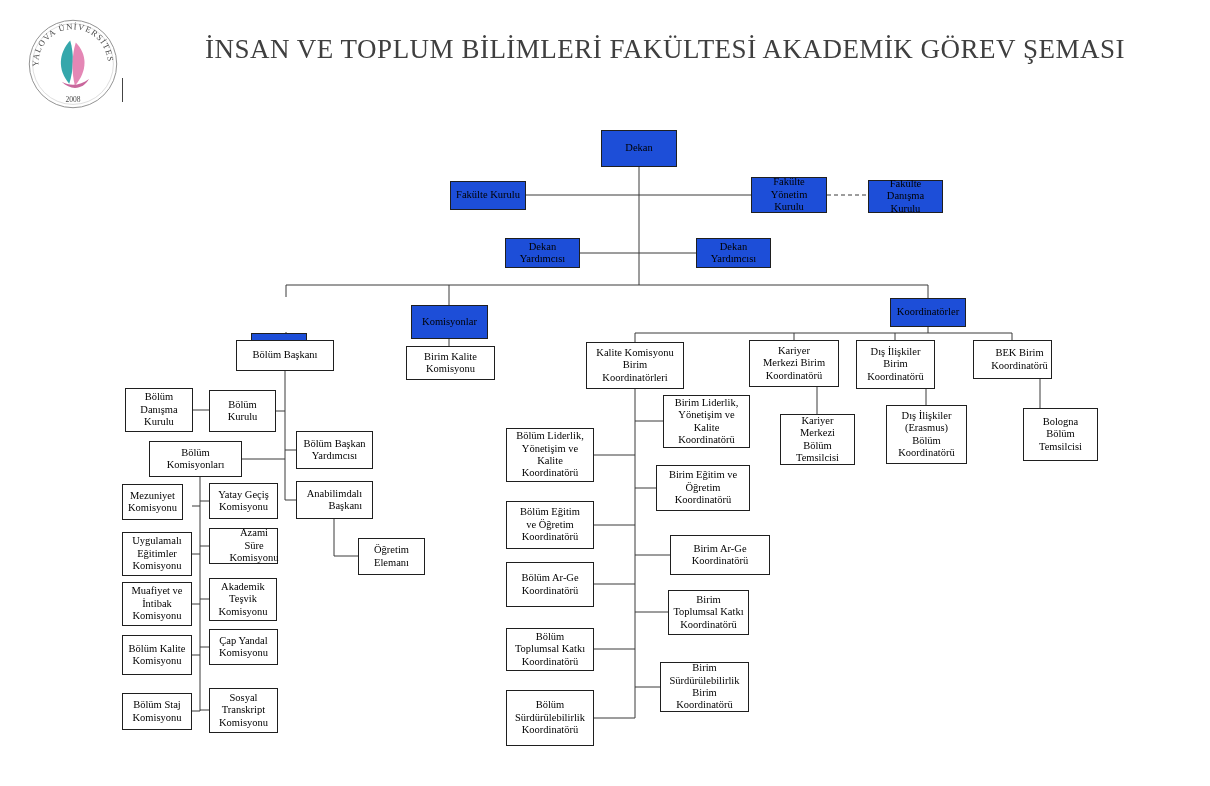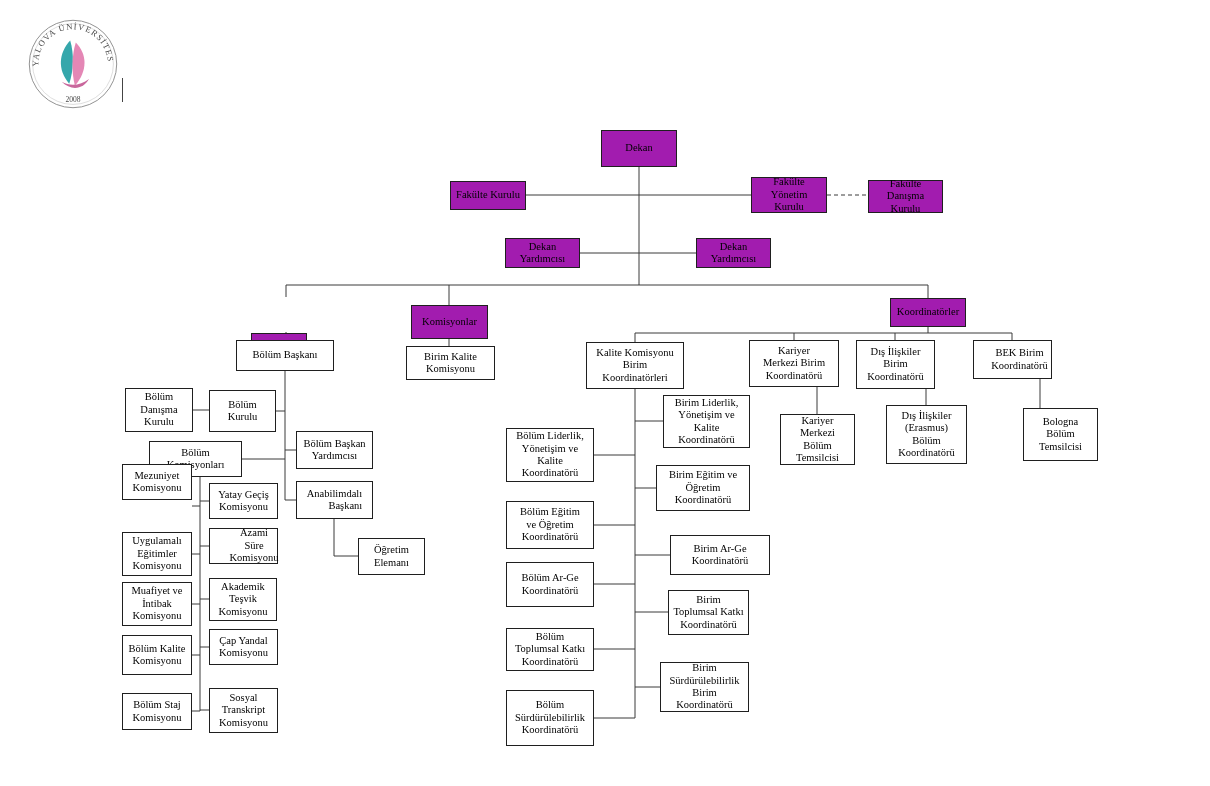--- a/index.html
+++ b/index.html
@@ -7,21 +7,21 @@
         font-family:"Liberation Serif","DejaVu Serif",serif;}
   .title{position:absolute;left:130px;right:10px;top:34px;text-align:center;
          font-size:27px;letter-spacing:0.5px;color:#3f3f3f;white-space:nowrap;}
   .seal{position:absolute;left:26px;top:8px;width:94px;height:112px;}
   .cursor-mark{position:absolute;left:122px;top:78px;width:1px;height:24px;background:#444;}
   .canvas{position:absolute;left:0;top:0;width:1210px;height:786px;}
   .edges{position:absolute;left:0;top:0;}
   .node{position:absolute;box-sizing:border-box;border:1px solid #1f1f1f;background:#ffffff;
         display:flex;align-items:center;justify-content:center;text-align:center;
         font-size:10.5px;line-height:1.18;color:#000;white-space:pre-line;padding:1px 2px;}
-  .node.filled{background:#a21caf;}
+  .node.filled{background:#1d4ed8;}
 </style>
 </head>
 <body>
 
 <div class="page">
 
   <svg class="seal" viewBox="0 0 100 114" xmlns="http://www.w3.org/2000/svg">
     <circle cx="50" cy="57" r="46.5" fill="#ffffff" stroke="#8c8c8c" stroke-width="1"></circle>
     <circle cx="50" cy="57" r="43" fill="none" stroke="#cccccc" stroke-width="0.7"></circle>
     <path id="arcTop" d="M 13,57 A 37,37 0 0 1 87,57" fill="none"></path>
@@ -29,20 +29,21 @@
       <textPath href="#arcTop" startOffset="50%" text-anchor="middle">YALOVA ÜNİVERSİTESİ</textPath>
     </text>
     <path d="M47,32 C35,45 33,63 46,78 C51,63 51,45 47,32 Z" fill="#35a7ab"></path>
     <path d="M53,34 C65,46 66,64 52,80 C48,64 49,46 53,34 Z" fill="#e487b5"></path>
     <path d="M38,76 C48,86 61,84 67,73 C58,80 47,81 38,76 Z" fill="#c9679c"></path>
     <text x="50" y="97" font-size="8" fill="#4a4a4a" text-anchor="middle">2008</text>
   </svg>
 
   <div class="cursor-mark"></div>
 
+  <div class="title">İNSAN VE TOPLUM BİLİMLERİ FAKÜLTESİ AKADEMİK GÖREV ŞEMASI</div>
 
   <div class="canvas">
       <svg class="edges" width="1210" height="786">
         <polyline points="639,167 639,285" fill="none" stroke="#3a3a3a" stroke-width="1"></polyline>
         <polyline points="526,195 751,195" fill="none" stroke="#3a3a3a" stroke-width="1"></polyline>
         <polyline points="827,195 868,195" fill="none" stroke="#3a3a3a" stroke-width="1" stroke-dasharray="4 3"></polyline>
         <polyline points="580,253 696,253" fill="none" stroke="#3a3a3a" stroke-width="1"></polyline>
         <polyline points="286,285 928,285" fill="none" stroke="#3a3a3a" stroke-width="1"></polyline>
         <polyline points="286,285 286,297" fill="none" stroke="#3a3a3a" stroke-width="1"></polyline>
         <polyline points="449,285 449,305" fill="none" stroke="#3a3a3a" stroke-width="1"></polyline>
@@ -140,21 +141,21 @@
 Bölüm
 Temsilcisi</span></div>
       <div class="node plain" style="left: 149px; top: 441px; width: 93px; height: 36px;"><span>Bölüm
 Komisyonları</span></div>
       <div class="node plain" style="left: 506px; top: 428px; width: 88px; height: 54px;"><span>Bölüm Liderlik,
 Yönetişim ve
 Kalite
 Koordinatörü</span></div>
       <div class="node plain" style="left: 296px; top: 481px; width: 77px; height: 38px; text-align: right;"><span>Anabilimdalı
 Başkanı</span></div>
-      <div class="node plain" style="left: 122px; top: 464px; width: 70px; height: 36px; justify-content: center;"><span>Mezuniyet
+      <div class="node plain" style="left: 122px; top: 484px; width: 61px; height: 36px; justify-content: center;"><span>Mezuniyet
 Komisyonu</span></div>
       <div class="node plain" style="left: 209px; top: 483px; width: 69px; height: 36px;"><span>Yatay Geçiş
 Komisyonu</span></div>
       <div class="node plain" style="left: 209px; top: 528px; width: 69px; height: 36px; padding-left: 23px;"><span>Azami Süre
 Komisyonu</span></div>
       <div class="node plain" style="left: 656px; top: 465px; width: 94px; height: 46px;"><span>Birim Eğitim ve
 Öğretim
 Koordinatörü</span></div>
       <div class="node plain" style="left: 506px; top: 501px; width: 88px; height: 48px;"><span>Bölüm Eğitim
 ve Öğretim

